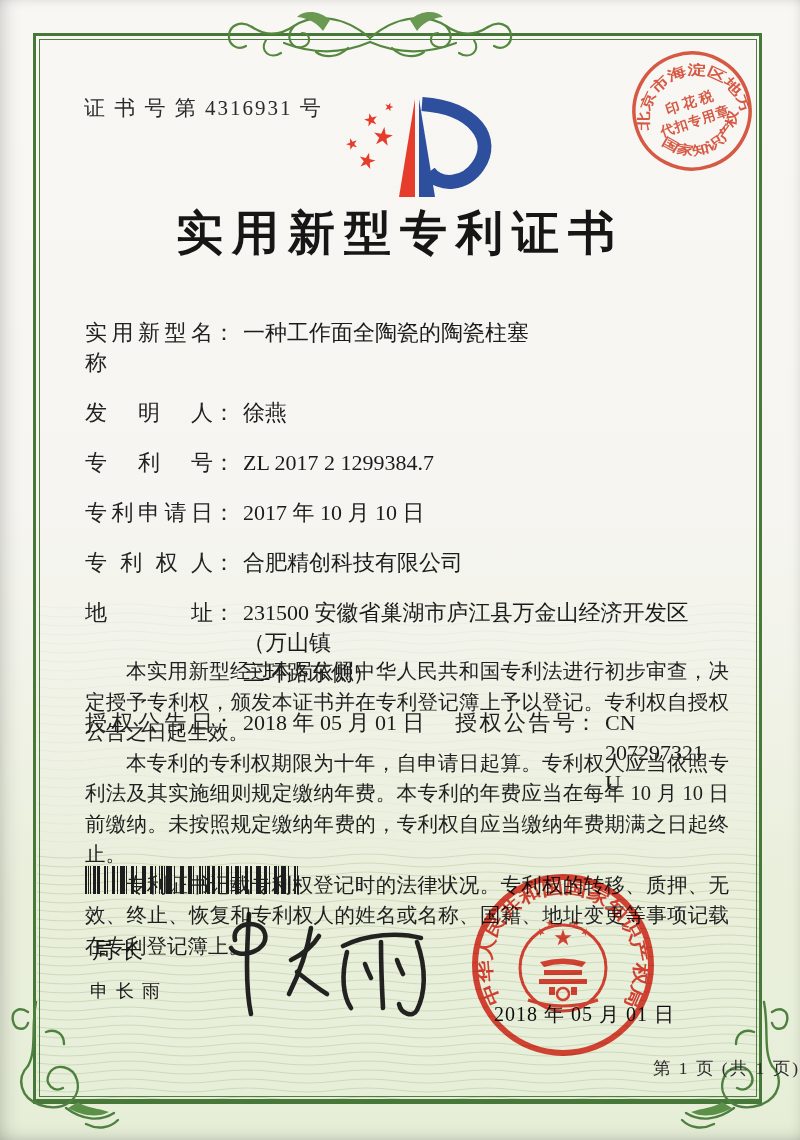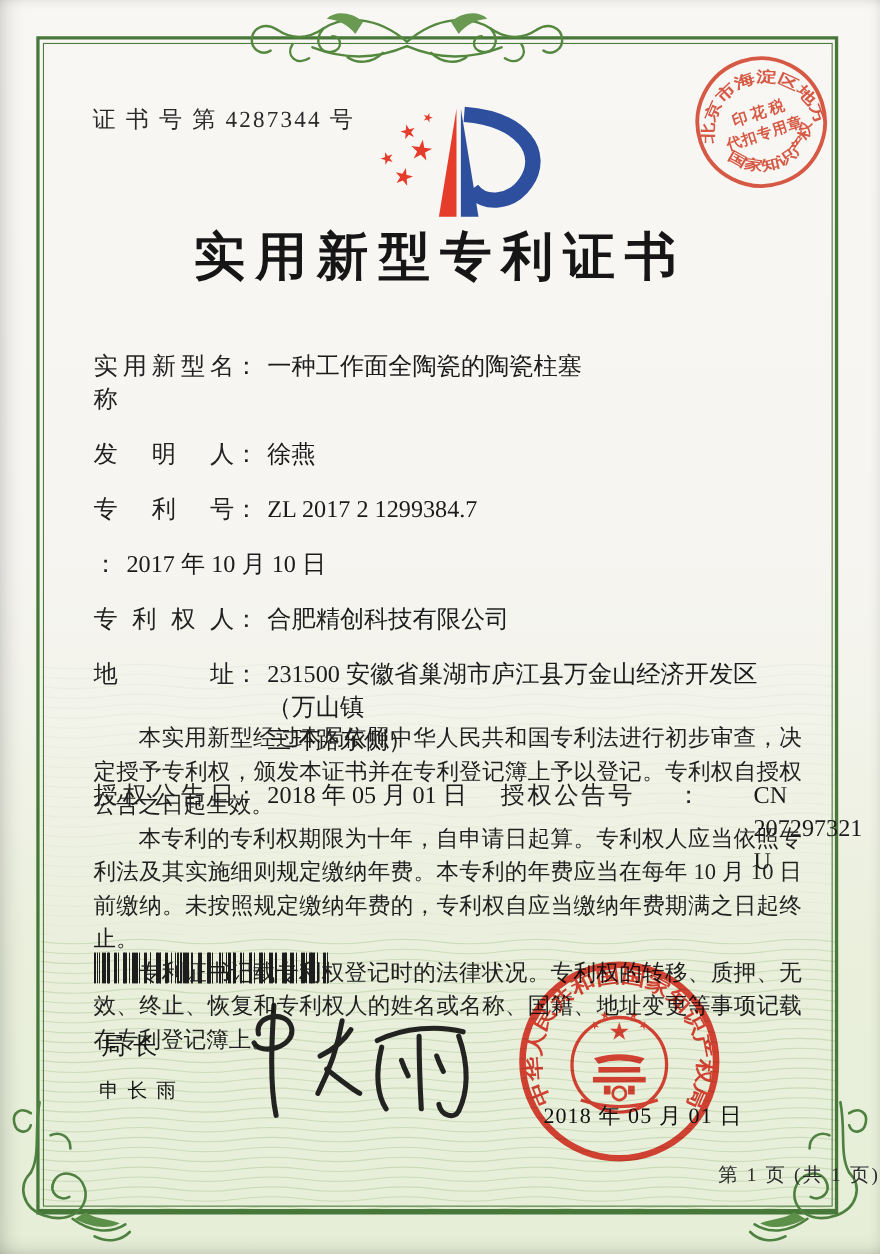--- a/index.html
+++ b/index.html
@@ -19,21 +19,21 @@
   .abs{position:absolute; z-index:3;}
   .cert-no{left:84px; top:94px; font-size:21px; letter-spacing:2px; color:#2a2a2a;}
   .logo{left:330px; top:94px; width:172px; height:108px; z-index:3;}
   .title{left:0; right:0; top:202px; text-align:center; font-size:47px; font-weight:700;
          letter-spacing:9px; color:#161616;}
   .fields{left:85px; top:318px; width:632px; font-size:22px;}
   .frow{display:flex; align-items:flex-start; line-height:30px; margin-bottom:20px; position:relative;}
   .flabel{display:inline-block; width:128px; text-align-last:justify; text-align:justify; flex:none; color:#222;}
   .fcolon{flex:none; margin-right:8px; color:#222;}
   .fvalue{white-space:pre-line; color:#1b1b1b;}
-  .grant-right{position:absolute; left:370px; top:0; display:flex;gap:40px;}
+  .grant-right{position:absolute; left:370px; top:0; display:flex;}
   .flabel2{display:inline-block; width:120px; text-align-last:justify; text-align:justify; flex:none;}
   .bodytext{left:85px; top:656px; width:644px; font-size:20.5px; line-height:30.5px; text-align:justify;}
   .bodytext p{margin:0; text-indent:2em;}
   .barcode{left:85px; top:866px; width:213px; height:28px;
     background:
       repeating-linear-gradient(90deg,#1d1d1d 0 2px,transparent 2px 3px,#1d1d1d 3px 4px,transparent 4px 8px,
         #1d1d1d 8px 11px,transparent 11px 13px,#1d1d1d 13px 14px,transparent 14px 19px),
       repeating-linear-gradient(90deg,transparent 0 5px,#1d1d1d 5px 6px,transparent 6px 12px,#1d1d1d 12px 15px,transparent 15px 23px);
   }
   .sig-title{left:92px; top:936px; font-size:22px; letter-spacing:7px;
@@ -153,21 +153,21 @@
       <path d="M30,4 C25,30 31,52 22,68"></path>
       <path d="M22,14 C13,8 5,13 7,23 C9,33 20,33 22,25"></path>
       <path d="M22,68 C10,80 14,100 34,107 C58,115 76,100 71,82 C67,68 49,64 43,76 C38,86 48,95 57,90"></path>
       <path d="M60,110 C76,122 94,124 108,115"></path>
       <path d="M62,110 C76,118 92,120 103,114 C92,110 80,110 72,104 Z" fill="#5c8f48" stroke="none"></path>
       <path d="M40,34 C50,30 58,36 58,46"></path>
       <path d="M80,126 C92,132 104,130 112,122"></path>
     </g>
   </svg>
 
-  <div class="abs cert-no">证 书 号 第 4287344 号</div>
+  <div class="abs cert-no">证 书 号 第 4316931 号</div>
 
   <svg class="abs taxstamp" viewBox="0 0 130 130">
     <g transform="rotate(-18 65 65)" fill="#d94a33">
       <circle cx="65" cy="65" r="58" fill="none" stroke="#d94a33" stroke-width="3.5"></circle>
       <path id="taxTop" d="M 18,76 A 47,47 0 1 1 112,76" fill="none"></path>
       <text font-size="13.5" font-weight="bold" font-family="Liberation Serif, serif">
         <textPath href="#taxTop" startOffset="6" textLength="205" lengthAdjust="spacingAndGlyphs">北京市海淀区地方税务局</textPath>
       </text>
       <path id="taxBottom" d="M 25,85 A 46,46 0 0 0 105,85" fill="none"></path>
       <text font-size="12.5" font-weight="bold" font-family="Liberation Serif, serif">
@@ -206,20 +206,21 @@
       <span class="flabel">发明人</span>
         <span class="fcolon">：</span>
       <span class="fvalue">徐燕</span>
     </div>
     <div class="frow">
       <span class="flabel">专利号</span>
         <span class="fcolon">：</span>
       <span class="fvalue">ZL 2017 2 1299384.7</span>
     </div>
     <div class="frow">
+      <span class="flabel">专利申请日</span>
         <span class="fcolon">：</span>
       <span class="fvalue">2017 年 10 月 10 日</span>
     </div>
     <div class="frow">
       <span class="flabel">专利权人</span>
         <span class="fcolon">：</span>
       <span class="fvalue">合肥精创科技有限公司</span>
     </div>
     <div class="frow">
       <span class="flabel">地址</span>

